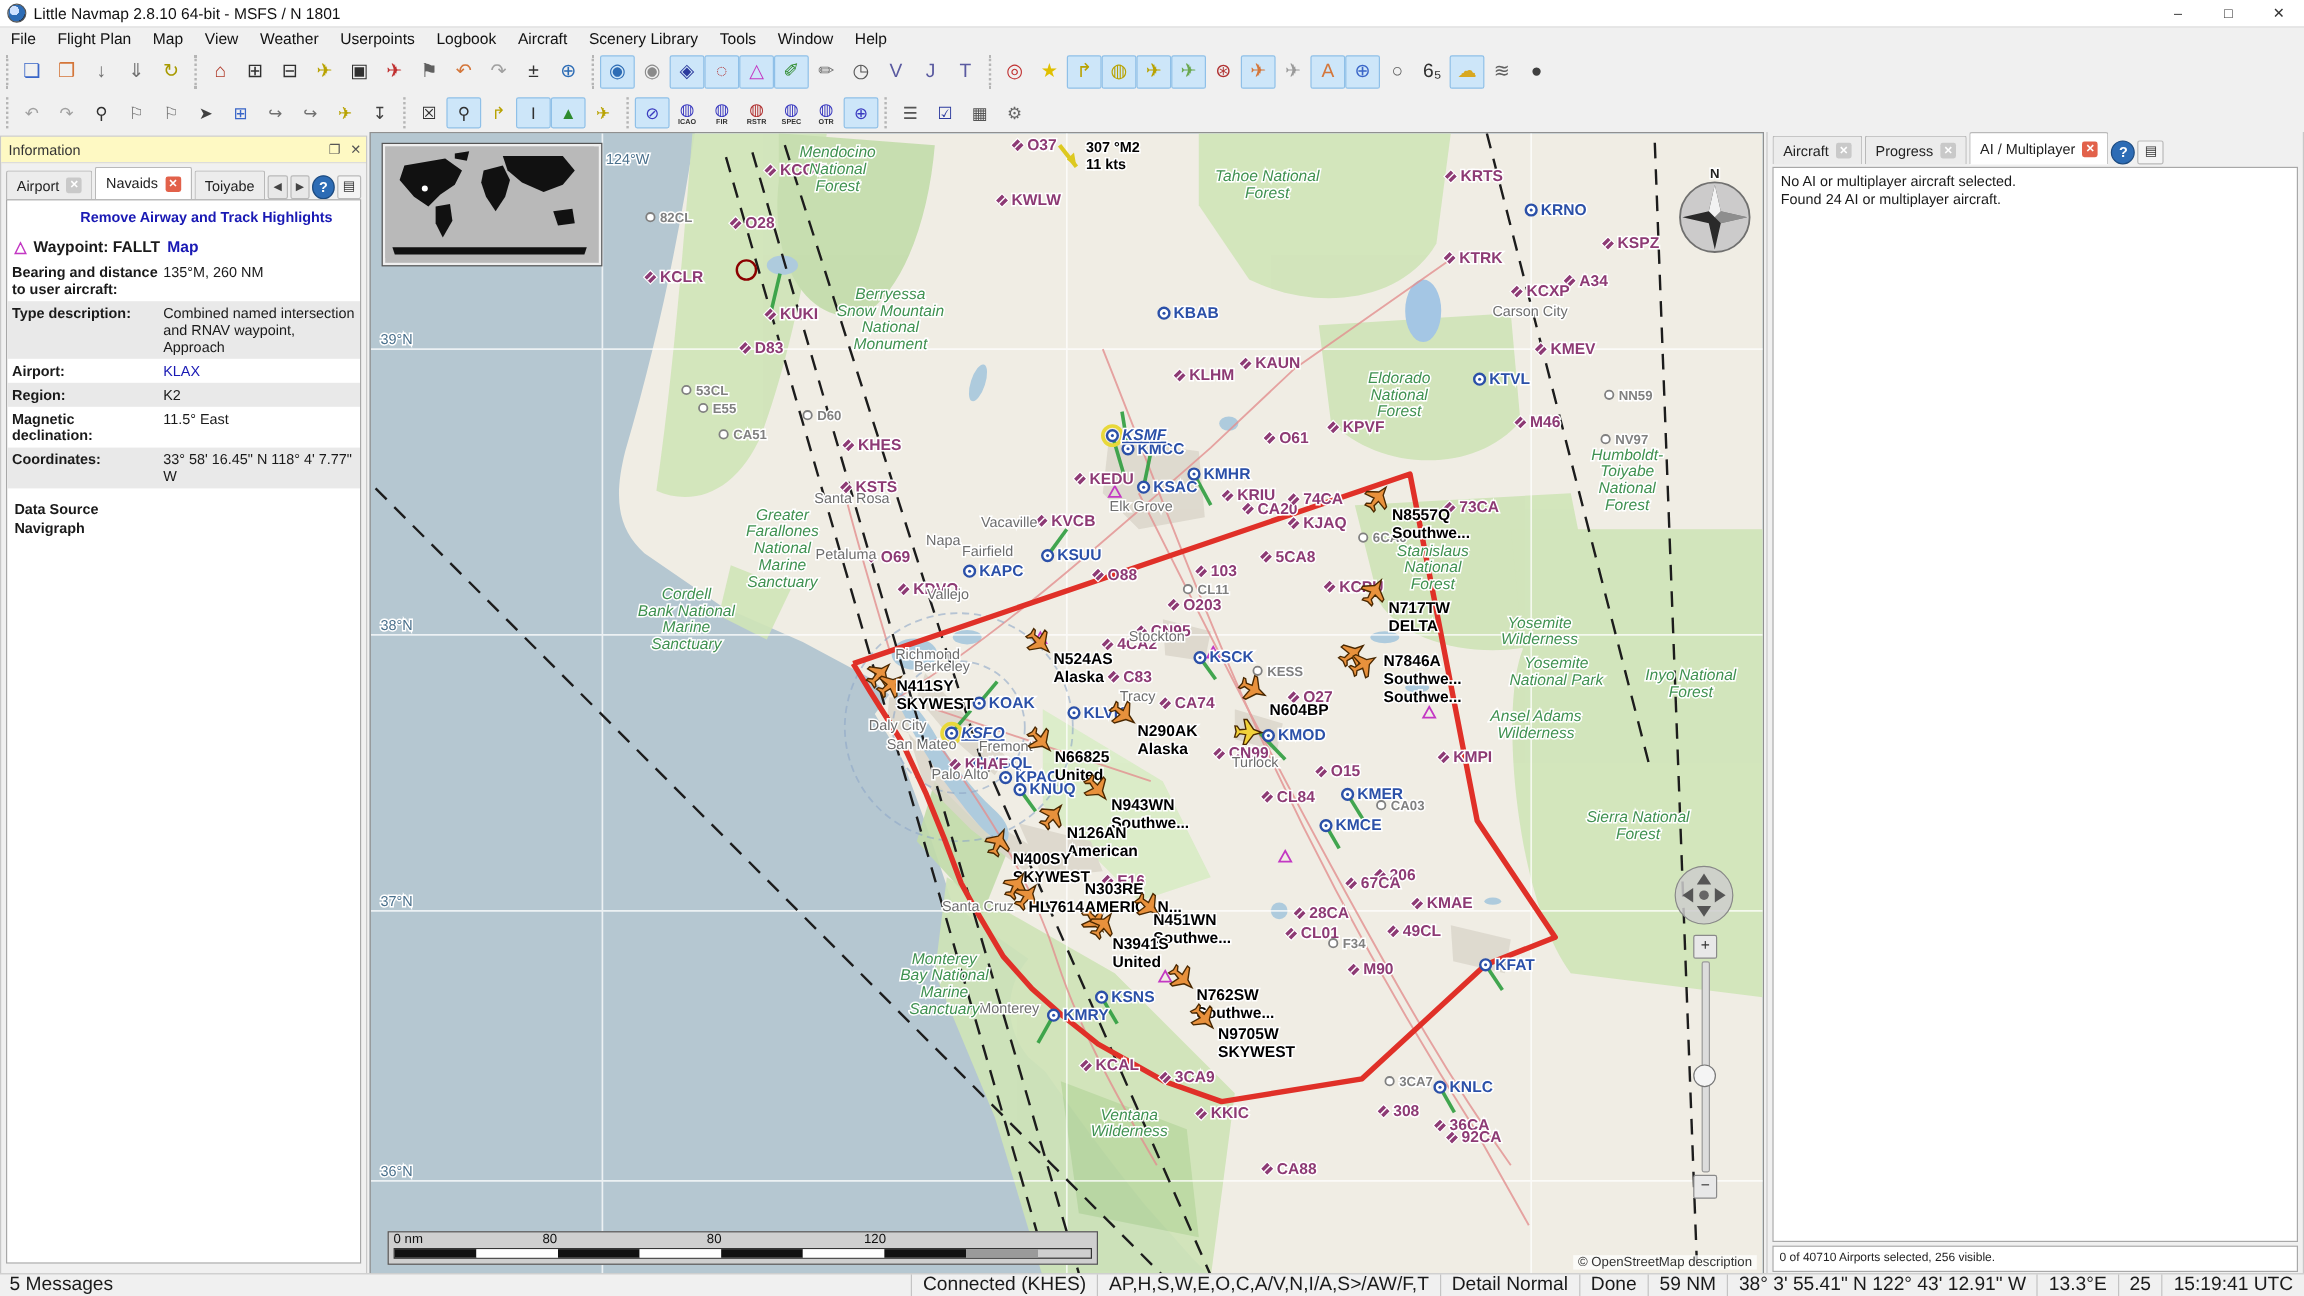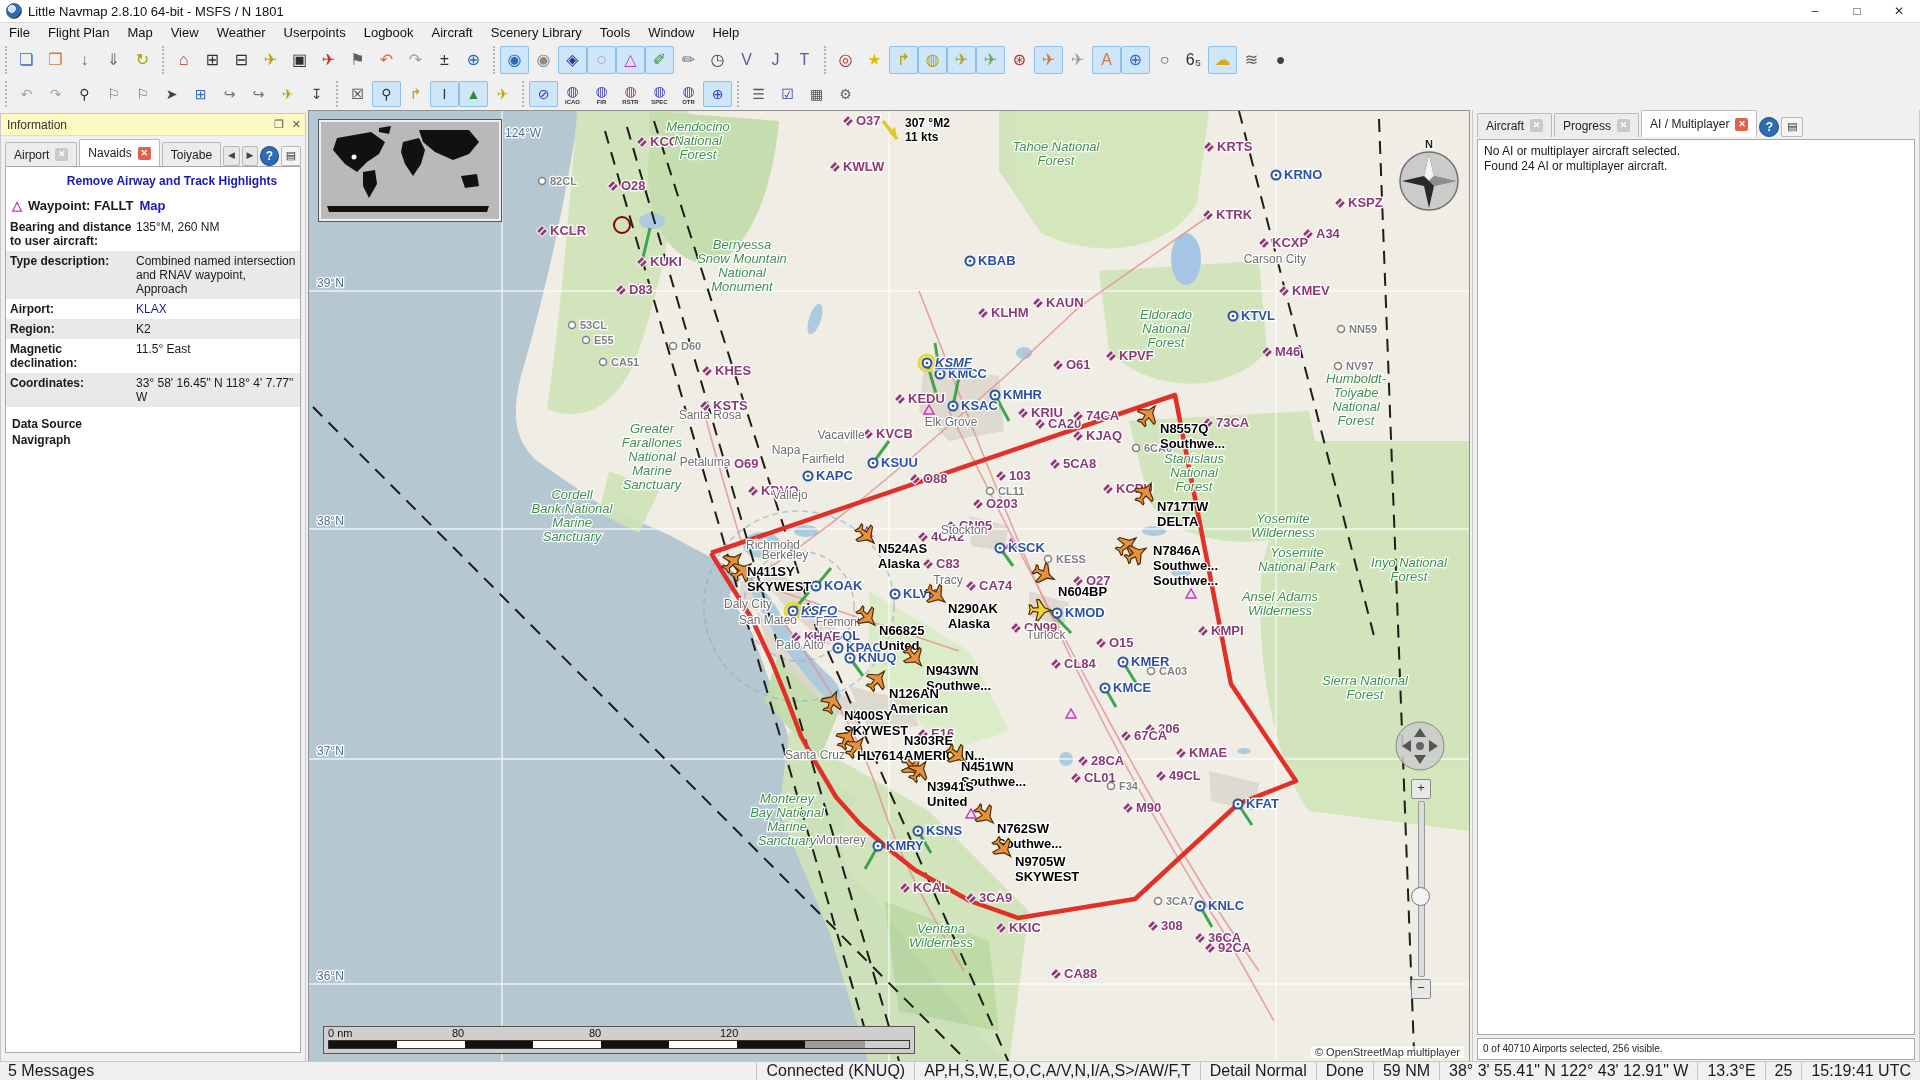--- a/index.html
+++ b/index.html
@@ -1196,21 +1196,21 @@
         <div style="width: 68px; background: rgb(17, 17, 17);"></div>
         <div style="width: 68px; background: rgb(255, 255, 255);"></div>
         <div style="width: 68px; background: rgb(17, 17, 17);"></div>
         <div style="width: 68px; background: rgb(255, 255, 255);"></div>
         <div style="width: 68px; background: rgb(17, 17, 17);"></div>
         <div style="width: 68px; background: rgb(255, 255, 255);"></div>
         <div style="width: 68px; background: rgb(17, 17, 17);"></div>
         <div style="width: 60px; background: rgb(154, 154, 154);"></div>
       </div>
   </div>
-  <div class="widget" id="copyright">© OpenStreetMap multiplayer</div>
+  <div class="widget" id="copyright">© OpenStreetMap description</div>
 </div>
 
 <div class="dock" id="simpanel">
   <div class="docktitle">
     <span>Simulator Aircraft</span>
     <span class="dbtns">
         <span>❐</span>
       </span>
   </div>
   <div class="tabrow" id="simtabs">
@@ -1232,21 +1232,21 @@
   <div class="dockbody" id="simbody">
     <div>No AI or multiplayer aircraft selected.</div>
     <div>Found 24 AI or multiplayer aircraft.</div>
   </div>
   <div id="simfooter">0 of 40710 Airports selected, 256 visible.</div>
 </div>
 
 <div id="statusbar">
   <span id="statusleft">5 Messages</span>
   <span id="statusfields">
-      <span class="sfield">Connected (KNUQ)</span>
+      <span class="sfield">Connected (KHES)</span>
       <span class="sfield">AP,H,S,W,E,O,C,A/V,N,I/A,S&gt;/AW/F,T</span>
       <span class="sfield">Detail Normal</span>
       <span class="sfield">Done</span>
       <span class="sfield">59 NM</span>
       <span class="sfield">38° 3' 55.41" N 122° 43' 12.91" W</span>
       <span class="sfield">13.3°E</span>
       <span class="sfield">25</span>
       <span class="sfield">15:19:41 UTC</span>
     </span>
 </div>

